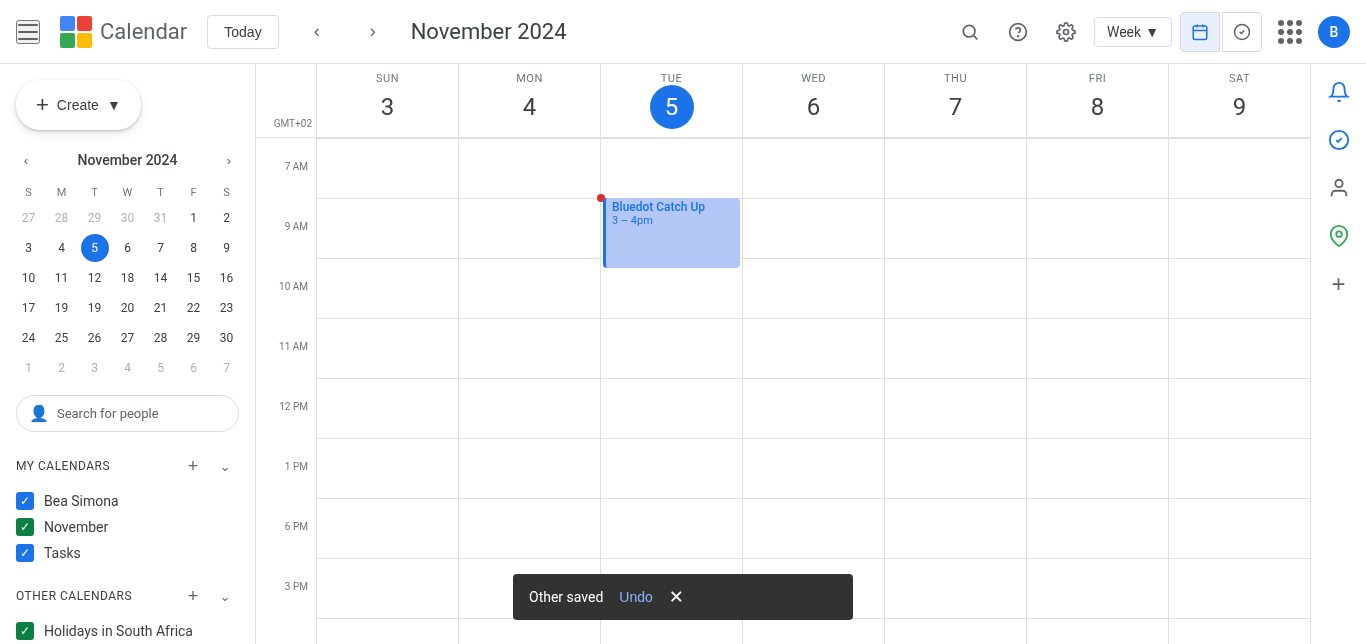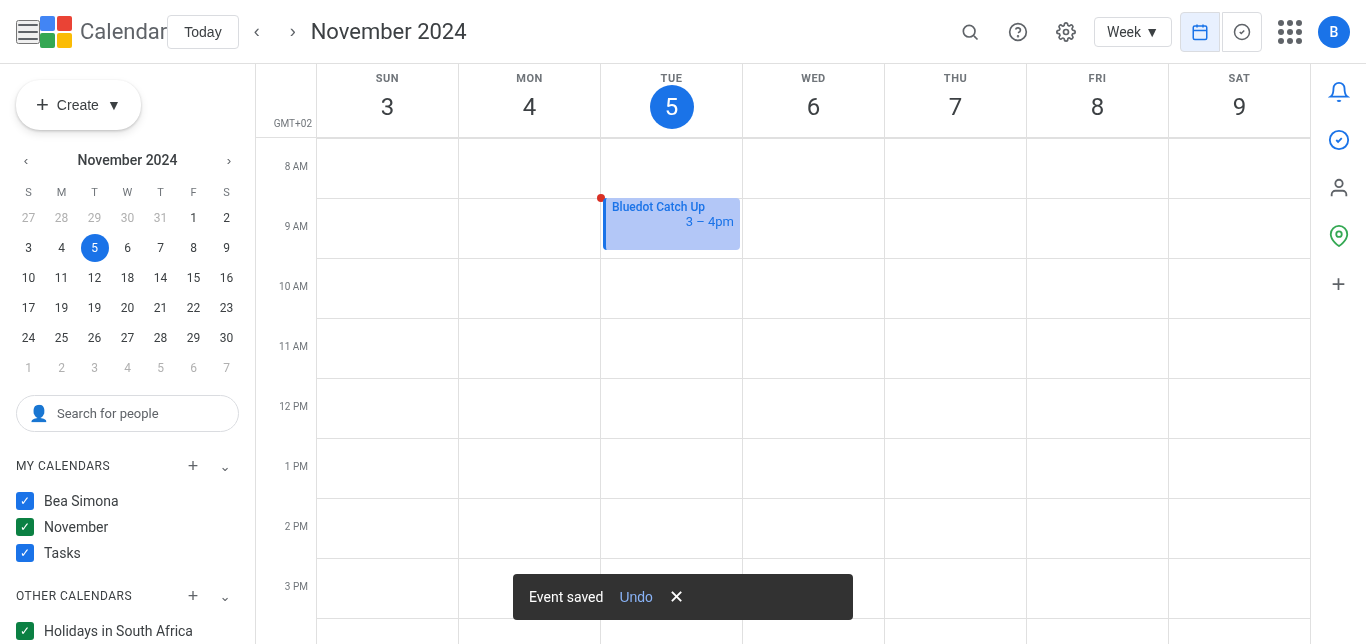--- a/index.html
+++ b/index.html
@@ -1,19 +1,19 @@
 <!DOCTYPE html>
 <html><head>
   <meta charset="utf-8">
   <style>
     * { box-sizing: border-box; margin: 0; padding: 0; }
     body { font-family: 'Google Sans', Roboto, Arial, sans-serif; font-size: 13px; color: #3c4043; background: #fff; overflow: hidden; height: 644px; width: 1366px; }
 
     
-    .top-header { display: flex; align-items: center; height: 64px; padding: 8px 16px; border-bottom: 1px solid #e0e0e0; gap: 0; }
+    .top-header { display: flex; align-items: center; height: 64px; padding: 8px 16px; border-bottom: 1px solid #e0e0e0; gap: 20px; }
     .hamburger-icon { width: 24px; height: 24px; display: flex; flex-direction: column; justify-content: center; gap: 5px; cursor: pointer; }
     .hamburger-icon span { display: block; height: 2px; background: #5f6368; border-radius: 1px; }
     .google-calendar-logo { display: flex; align-items: center; gap: 8px; text-decoration: none; }
     .logo-square { width: 32px; height: 32px; }
     .logo-text { font-size: 22px; color: #5f6368; font-weight: 400; }
     .today-btn { padding: 8px 16px; border: 1px solid #dadce0; border-radius: 4px; background: #fff; cursor: pointer; font-size: 14px; color: #3c4043; }
     .nav-arrow { width: 36px; height: 36px; border-radius: 50%; border: none; background: transparent; cursor: pointer; display: flex; align-items: center; justify-content: center; color: #5f6368; font-size: 18px; }
     .header-title { font-size: 22px; color: #3c4043; font-weight: 400; flex: 1; }
     .header-icons { display: flex; align-items: center; gap: 8px; }
     .icon-btn { width: 40px; height: 40px; border-radius: 50%; border: none; background: transparent; cursor: pointer; display: flex; align-items: center; justify-content: center; color: #5f6368; font-size: 18px; }
@@ -66,21 +66,21 @@
     
     .right-panel { display: flex; flex: 1; overflow: hidden; }
 
     
     .cal-grid-area { flex: 1; overflow-y: auto; display: flex; flex-direction: column; }
 
     
     .day-headers { display: grid; grid-template-columns: 60px repeat(7, 1fr); border-bottom: 1px solid #e0e0e0; position: sticky; top: 0; background: #fff; z-index: 10; }
     .gmt-label { padding: 8px 4px; font-size: 10px; color: #70757a; text-align: right; display: flex; align-items: flex-end; justify-content: flex-end; }
     .day-col-header { text-align: center; padding: 8px 4px; border-left: 1px solid #e0e0e0; }
-    .day-name { font-size: 11px; color: #70757a; text-transform: uppercase; letter-spacing: 0.5px; font-weight: bold; }
+    .day-name { font-size: 11px; color: #70757a; text-transform: uppercase; letter-spacing: 0.5px; }
     .day-number { font-size: 24px; font-weight: 400; color: #3c4043; width: 44px; height: 44px; display: flex; align-items: center; justify-content: center; margin: 0 auto; border-radius: 50%; cursor: pointer; }
     .day-number.today { background: #1a73e8; color: #fff; }
 
     
     .time-grid { display: flex; flex: 1; position: relative; }
     .time-labels { width: 60px; min-width: 60px; }
     .time-label { height: 60px; display: flex; align-items: flex-start; justify-content: flex-end; padding-right: 8px; padding-top: 0; font-size: 10px; color: #70757a; position: relative; top: -7px; }
     .time-grid-cols { flex: 1; display: grid; grid-template-columns: repeat(7, 1fr); position: relative; }
     .time-col { border-left: 1px solid #e0e0e0; position: relative; }
     .hour-line { position: absolute; left: 0; right: 0; border-top: 1px solid #e0e0e0; }
@@ -334,27 +334,27 @@
           </div>
           <div class="day-col-header">
             <div class="day-name">SAT</div>
             <div class="day-number">9</div>
           </div>
         </div>
 
       <div class="time-grid">
         <div class="time-labels" id="time-labels-col">
             <div style="height: 30px;"></div>
-            <div class="time-label">8 AM</div>
+            <div class="time-label">7 AM</div>
             <div class="time-label">9 AM</div>
             <div class="time-label">10 AM</div>
             <div class="time-label">11 AM</div>
             <div class="time-label">12 PM</div>
             <div class="time-label">1 PM</div>
-            <div class="time-label">2 PM</div>
+            <div class="time-label">6 PM</div>
             <div class="time-label">3 PM</div>
           </div>
         <div class="time-grid-cols" id="time-grid-cols">
             <div class="time-col" style="height: 780px;">
               <div class="hour-line" style="top: 0px;"></div>
               <div class="hour-line" style="top: 60px;"></div>
               <div class="hour-line" style="top: 120px;"></div>
               <div class="hour-line" style="top: 180px;"></div>
               <div class="hour-line" style="top: 240px;"></div>
               <div class="hour-line" style="top: 300px;"></div>
@@ -377,23 +377,23 @@
               <div class="hour-line" style="top: 0px;"></div>
               <div class="hour-line" style="top: 60px;"></div>
               <div class="hour-line" style="top: 120px;"></div>
               <div class="hour-line" style="top: 180px;"></div>
               <div class="hour-line" style="top: 240px;"></div>
               <div class="hour-line" style="top: 300px;"></div>
               <div class="hour-line" style="top: 360px;"></div>
               <div class="hour-line" style="top: 420px;"></div>
               <div class="hour-line" style="top: 480px;"></div>
               <div class="event-dot" style="top: 56px; left: -4px;"></div>
-              <div class="event-block event-bluedot" style="top: 60px; height: 52px;">
+              <div class="event-block event-bluedot" style="top: 60px; height: 70px;">
                 <div style="font-weight: 500; font-size: 12px;">Bluedot Catch Up</div>
-                <div style="font-size: 13px; text-align: right;">3 – 4pm</div>
+                <div style="font-size: 11px;">3 – 4pm</div>
               </div>
             </div>
             <div class="time-col" style="height: 780px;">
               <div class="hour-line" style="top: 0px;"></div>
               <div class="hour-line" style="top: 60px;"></div>
               <div class="hour-line" style="top: 120px;"></div>
               <div class="hour-line" style="top: 180px;"></div>
               <div class="hour-line" style="top: 240px;"></div>
               <div class="hour-line" style="top: 300px;"></div>
               <div class="hour-line" style="top: 360px;"></div>
@@ -462,16 +462,16 @@
             <circle cx="12" cy="10" r="3"></circle>
           </svg>
       </button>
       <button class="rs-btn" style="font-size:24px; color:#5f6368;">+</button>
     </div>
 
   </div>
 </div>
 
 <div class="snackbar">
-  <span>Event saved</span>
+  <span>Other saved</span>
   <button class="snackbar-action">Undo</button>
   <button class="snackbar-close">✕</button>
 </div>
 
 </body></html>

